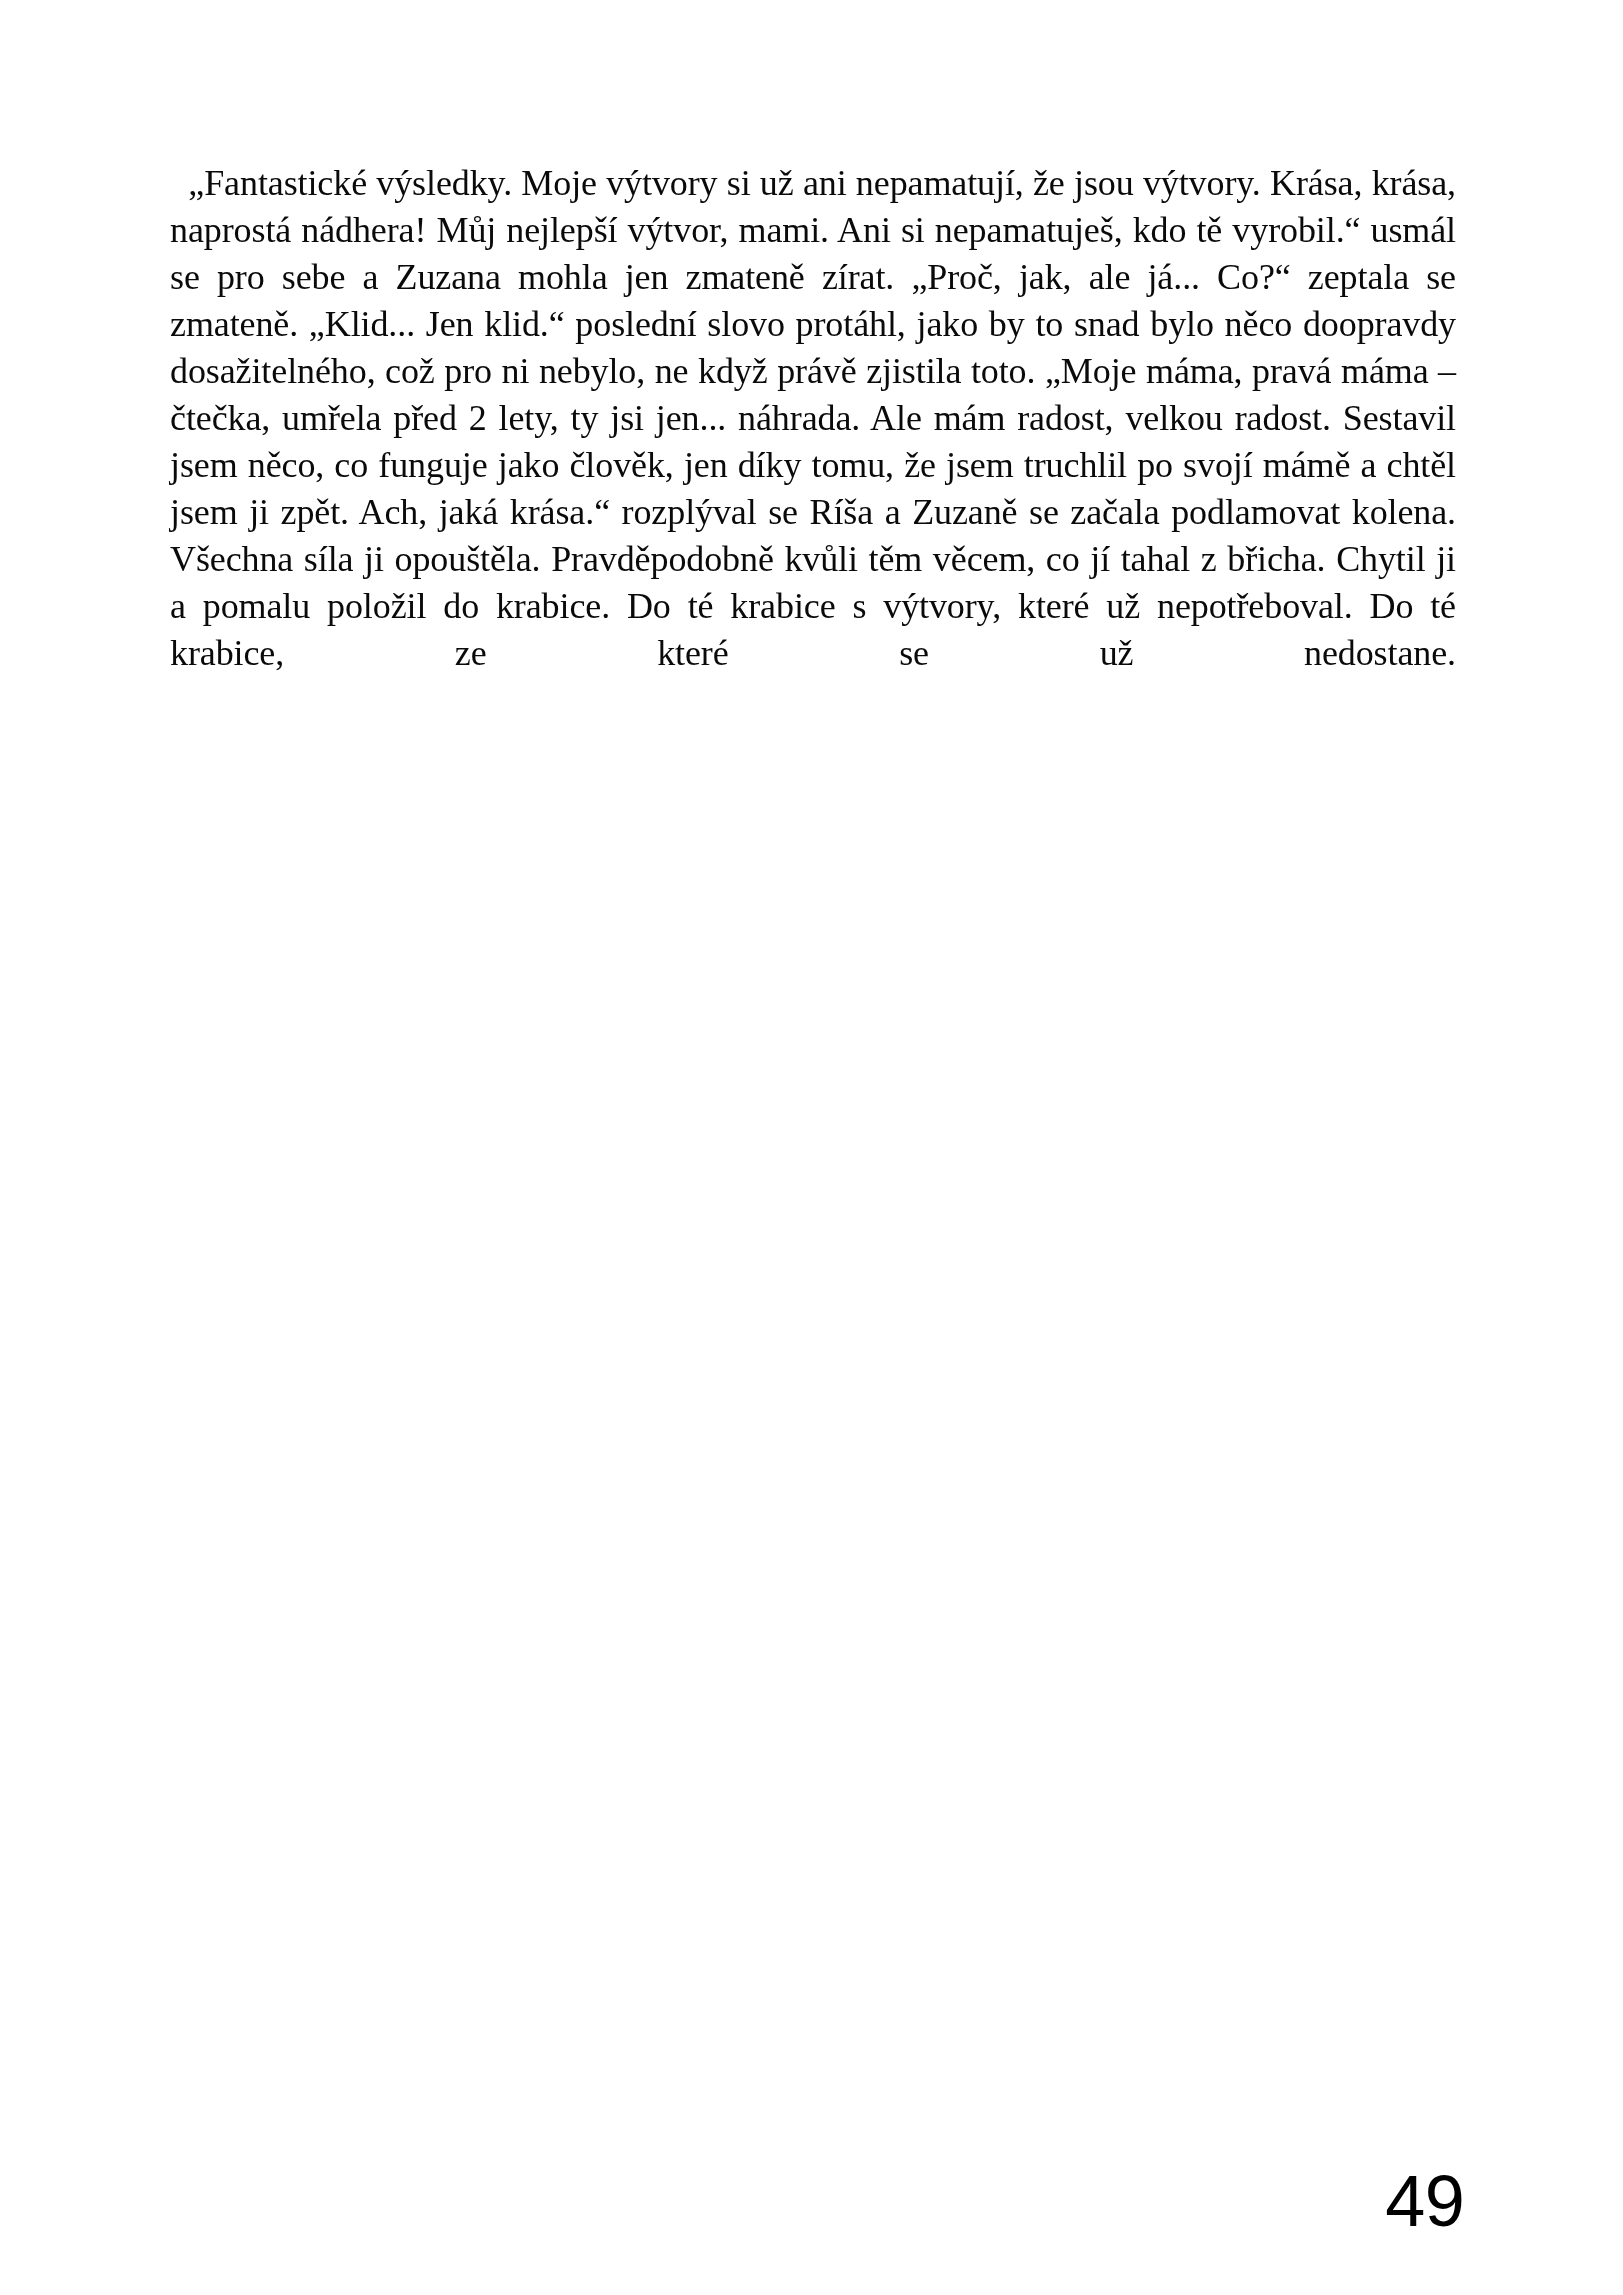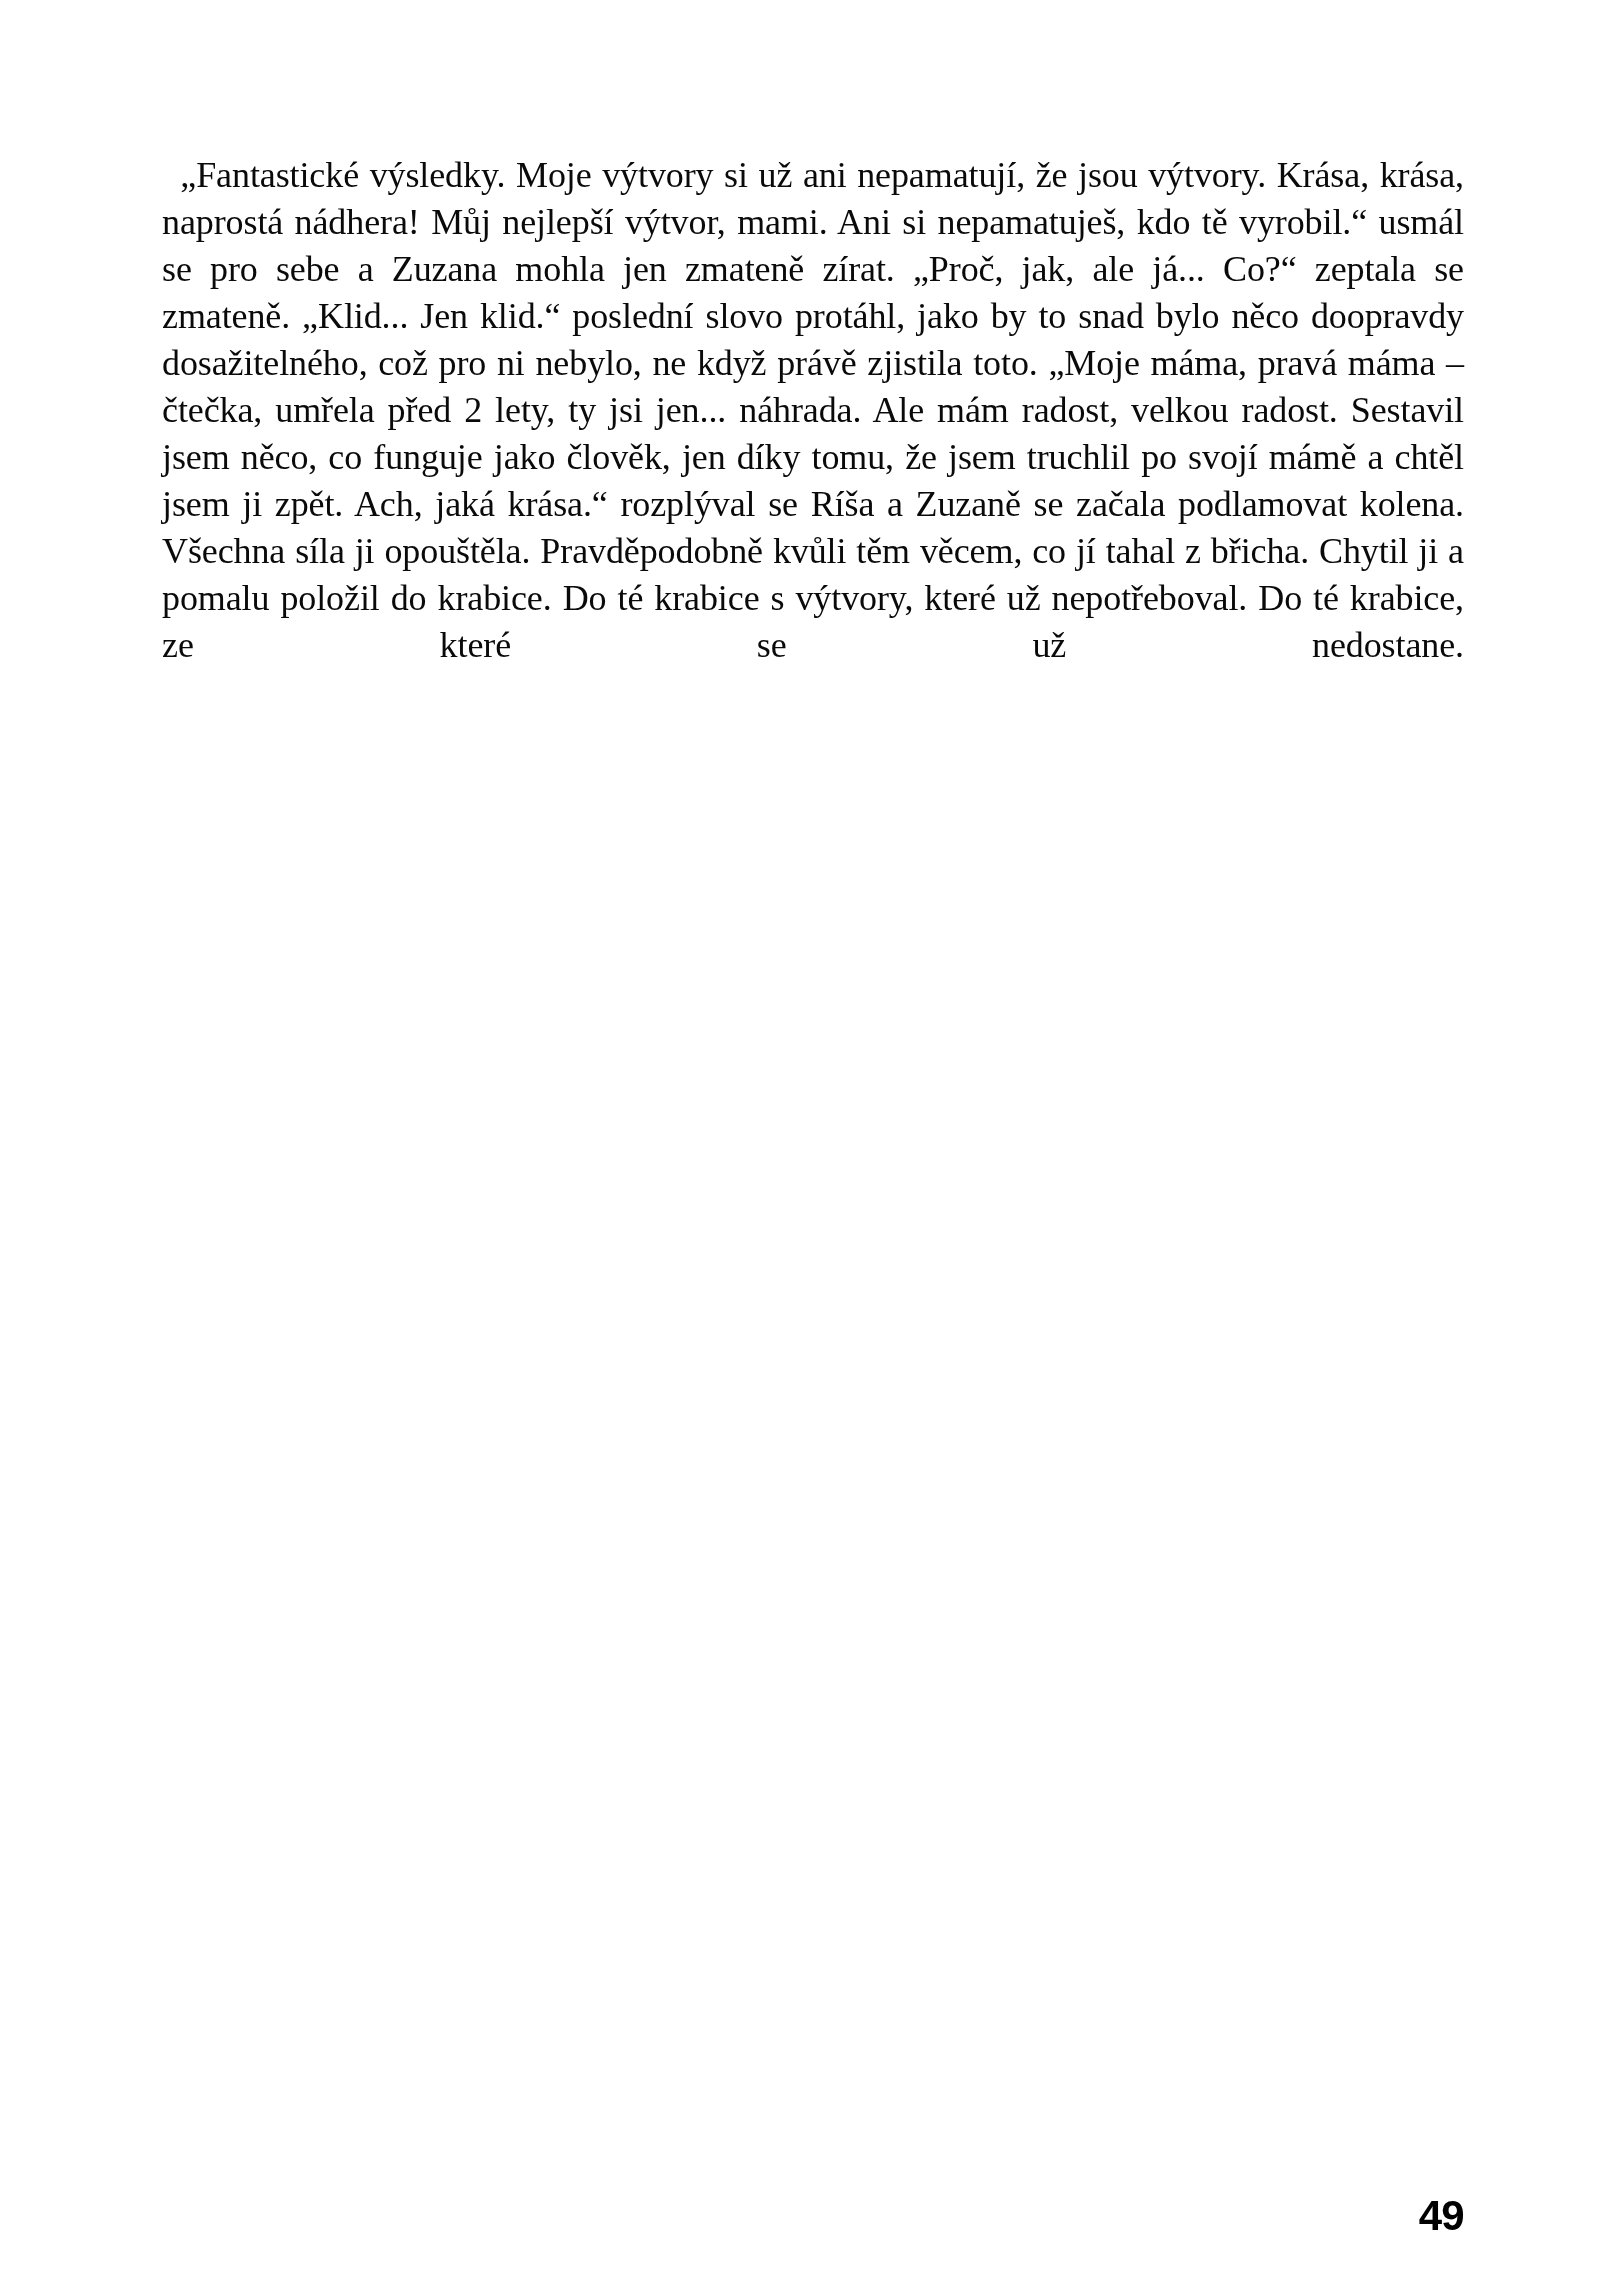--- a/index.html
+++ b/index.html
@@ -15,21 +15,21 @@
     box-sizing: border-box;
     overflow: hidden;
   }
   .text-block {
     position: absolute;
     left: 162px;
     top: 152px;
     width: 1302px;
   }
   .body-paragraph {
-    margin: 0;
+    margin: 8px;
     font-family: "Liberation Serif", "DejaVu Serif", serif;
     font-size: 36px;
     line-height: 47px;
     color: #0a0a0a;
     text-align: justify;
     text-justify: inter-word;
     text-indent: 18.3px;
     letter-spacing: -0.1px;
     word-spacing: 0.3px;
     -webkit-font-smoothing: antialiased;
@@ -38,22 +38,22 @@
     
     content: "";
     display: inline-block;
     width: 100%;
   }
   .page-number {
     position: absolute;
     right: 159px;
     bottom: 58px;
     font-family: "Liberation Sans", "DejaVu Sans", sans-serif;
-    font-size: 42px;
-    font-weight: 700;
+    font-size: 72px;
+    font-weight: 400;
     color: #000000;
     line-height: 1;
     letter-spacing: -0.7px;
   }
 </style>
 </head>
 <body>
 
 <div class="page">
 

